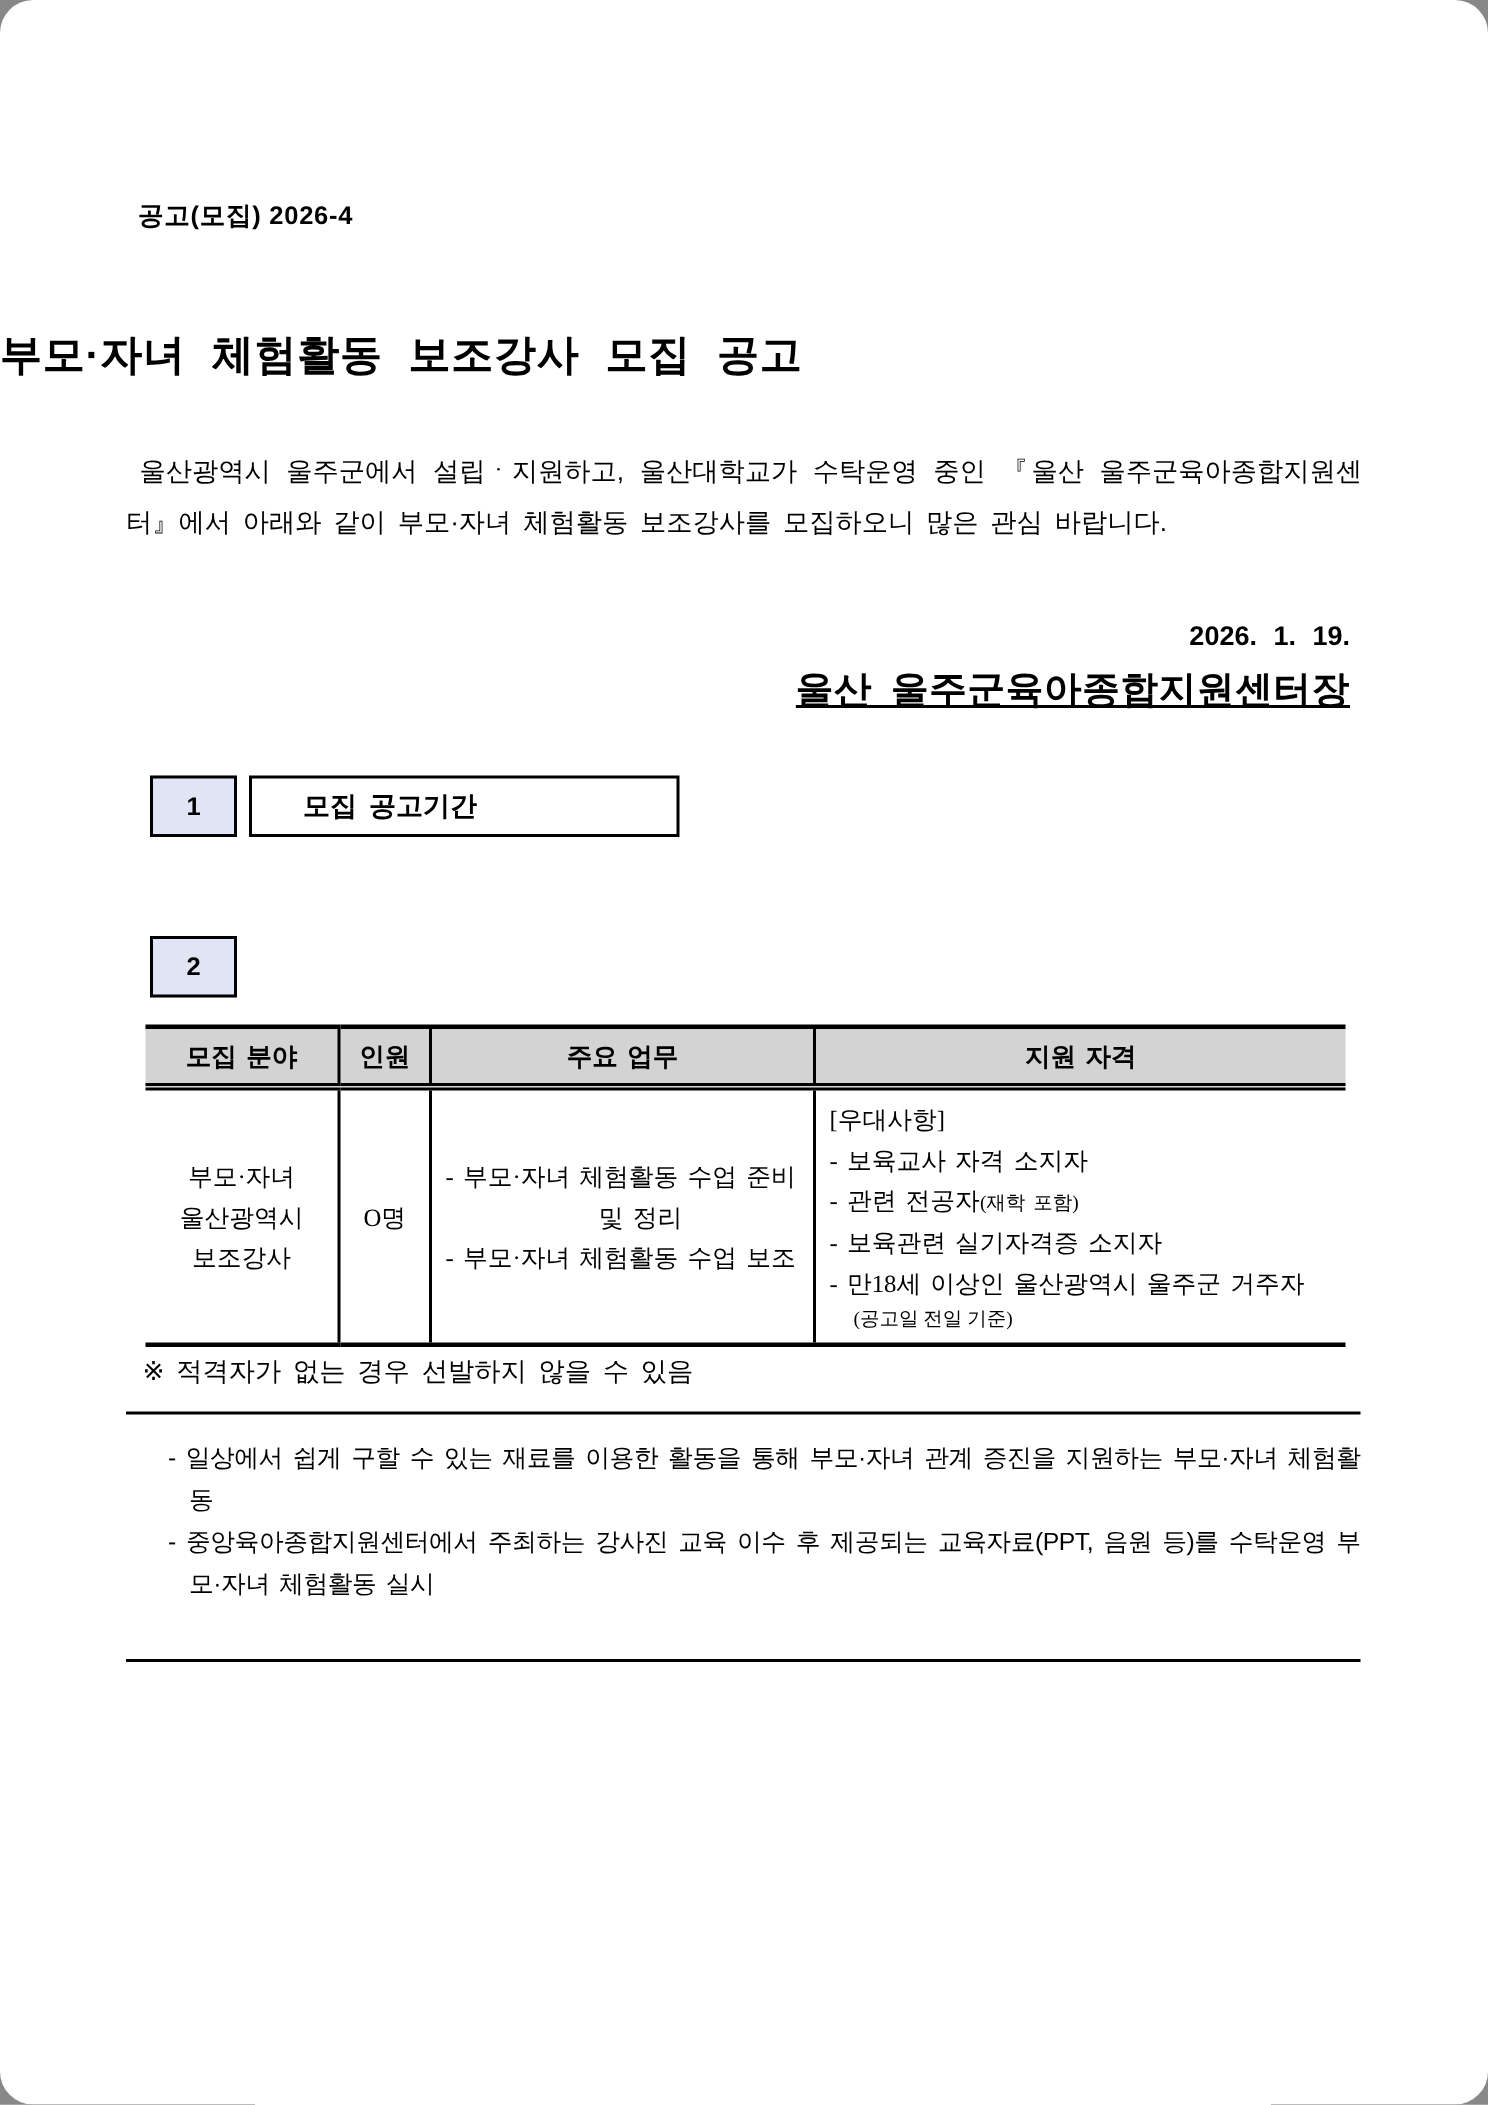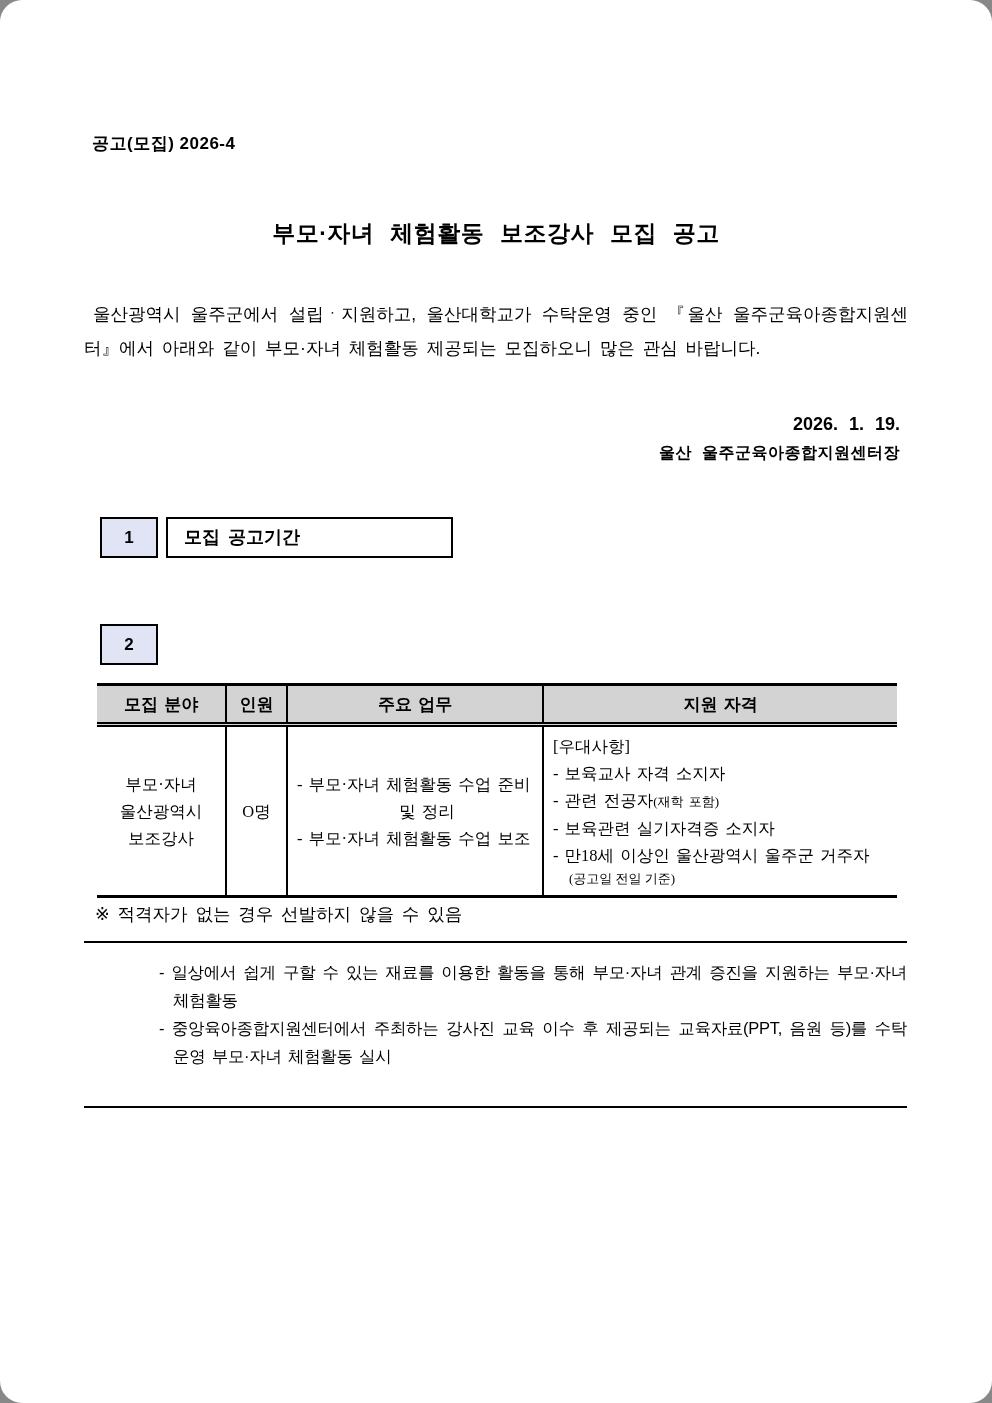--- a/index.html
+++ b/index.html
@@ -18,22 +18,21 @@
   .doc-number {
     position: absolute;
     left: 92px; top: 132px;
     font-size: 17px;
     font-weight: bold;
     letter-spacing: 0.5px;
   }
   .title {
     position: absolute;
     left: 0; right: 0; top: 218px;
-    text-align: center;
-    font-size: 23px;
+    font-size: 28px;
     font-weight: bold;
     word-spacing: 9px;
     letter-spacing: 0.5px;
   }
   .intro {
     position: absolute;
     left: 84px; top: 297px;
     width: 824px;
     font-size: 17.5px;
     line-height: 34px;
@@ -44,24 +43,25 @@
   .date-line {
     position: absolute;
     right: 92px; top: 414px;
     font-size: 18px;
     font-weight: bold;
     word-spacing: 6px;
   }
   .sign-line {
     position: absolute;
     right: 92px; top: 443px;
-    font-size: 16px;
+    font-size: 25px;
     font-weight: bold;
     word-spacing: 5px;
     letter-spacing: 0.5px;
+    text-decoration: underline;
   }
   .section {
     position: absolute;
     left: 100px;
     display: flex;
     gap: 8px;
   }
   #sec1 { top: 517px; }
   #sec2 { top: 624px; }
   .sec-num {
@@ -74,21 +74,21 @@
     align-items: center;
     justify-content: center;
   }
   .sec-title {
     width: 287px; height: 41px;
     background: #fff;
     border: 2px solid #000;
     font-size: 18px;
     font-weight: bold;
     line-height: 37px;
-    padding-left: 16px;
+    padding-left: 34px;
     word-spacing: 3px;
   }
   .sec1-content {
     position: absolute;
     left: 112px; top: 570px;
     font-size: 17.5px;
     font-weight: bold;
     word-spacing: 3px;
   }
   table.recruit-table {
@@ -156,33 +156,32 @@
     letter-spacing: -0.3px;
   }
   .info-bullet {
     font-size: 16.5px;
     line-height: 28px;
     padding-left: 19px;
     text-indent: -14px;
     text-align: justify;
     word-spacing: 2px;
     letter-spacing: -0.3px;
-    margin-left: 47px;
   }
 </style>
 </head>
 <body>
 
 <div class="page">
 
   <div class="doc-number">공고(모집) 2026-4</div>
 
   <div class="title">부모·자녀 체험활동 보조강사 모집 공고</div>
 
-  <div class="intro">울산광역시 울주군에서 설립ㆍ지원하고, 울산대학교가 수탁운영 중인 『울산 울주군육아종합지원센터』에서 아래와 같이 부모·자녀 체험활동 제공되는 모집하오니 많은 관심 바랍니다.</div>
+  <div class="intro">울산광역시 울주군에서 설립ㆍ지원하고, 울산대학교가 수탁운영 중인 『울산 울주군육아종합지원센터』에서 아래와 같이 부모·자녀 체험활동 보조강사를 모집하오니 많은 관심 바랍니다.</div>
 
   <div class="date-line">2026. 1. 19.</div>
   <div class="sign-line">울산 울주군육아종합지원센터장</div>
 
   <div class="section" id="sec1">
     <div class="sec-num">1</div>
     <div class="sec-title">모집 공고기간</div>
   </div>
 
 

